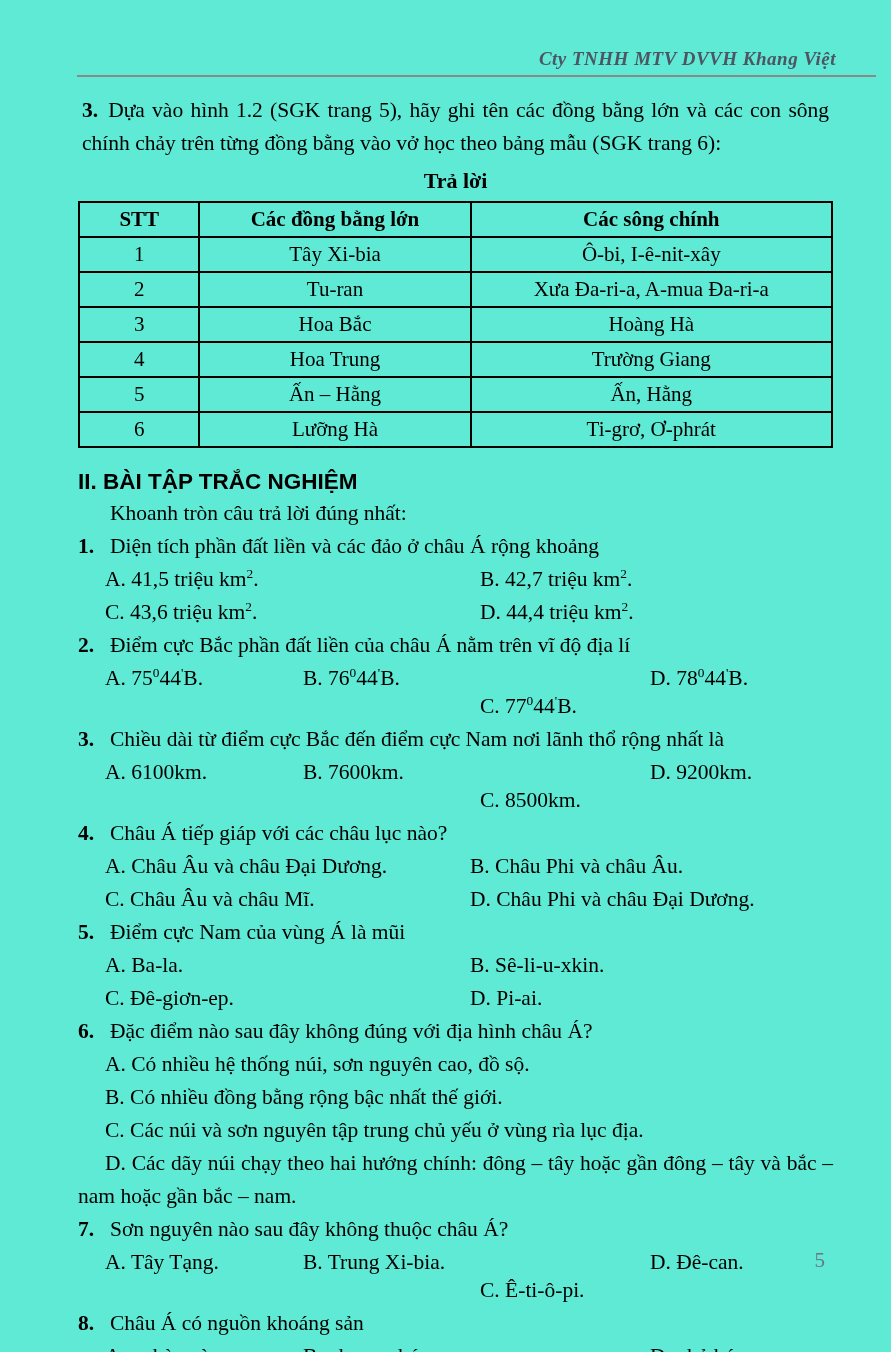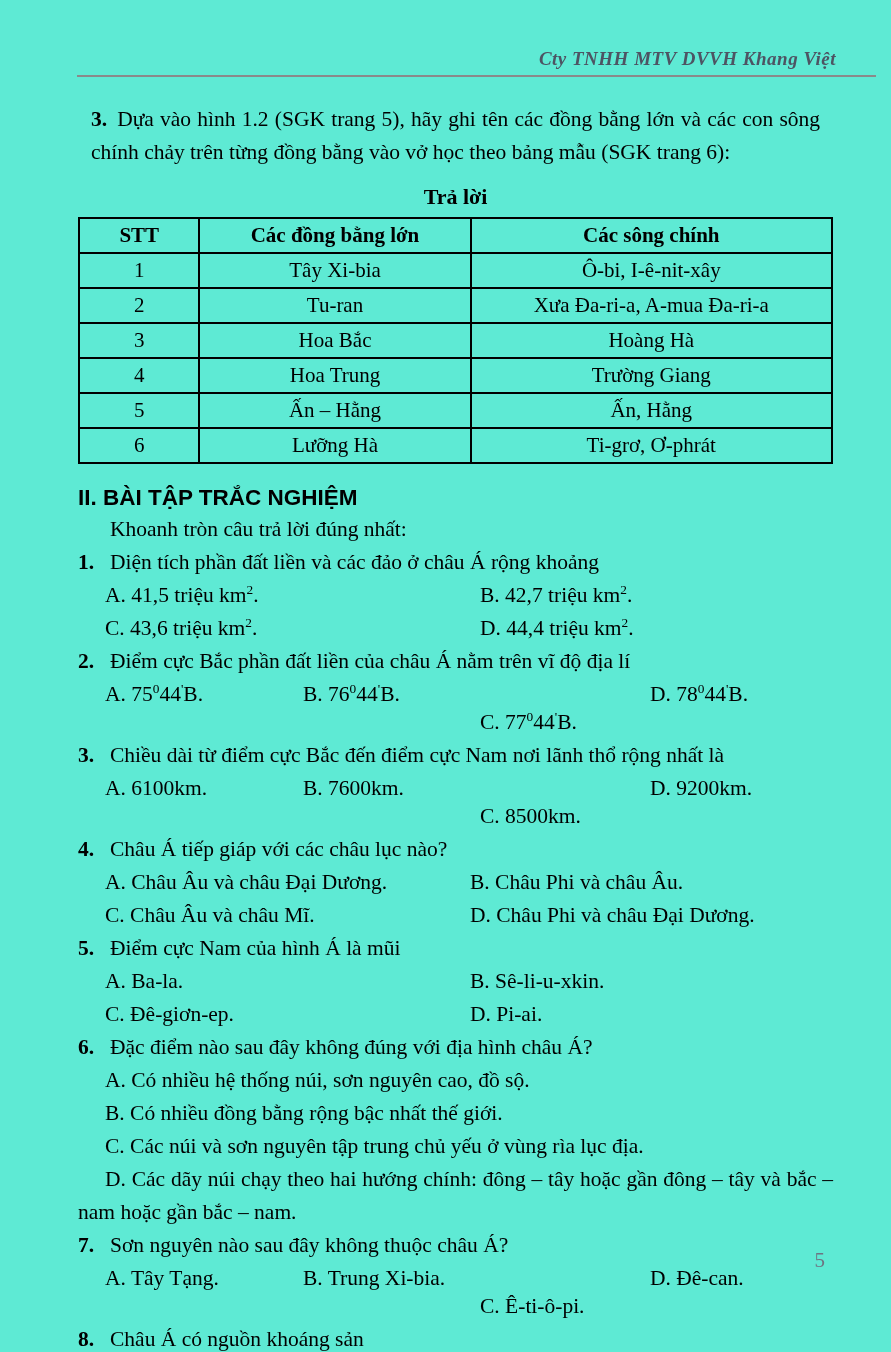--- a/index.html
+++ b/index.html
@@ -34,21 +34,21 @@
   }
   
   .main {
     position: absolute;
     left: 78px;
     top: 90px;
     width: 755px;
     font-size: 21.5px;
     line-height: 33px;
   }
-  .q3para { text-align: justify; margin: 13px; }
+  .q3para { text-align: justify; margin: 4px; }
   .q3para b { margin-right: 10px; }
   .answer-title {
     text-align: center;
     font-weight: bold;
     font-size: 22px;
     margin-top: 6px;
     line-height: 30px;
   }
   
   table.answers {
@@ -215,21 +215,21 @@
           <span class="opt">B. Châu Phi và châu Âu.</span>
         </div>
         <div class="row row2b">
           <span class="opt">C. Châu Âu và châu Mĩ.</span>
           <span class="opt">D. Châu Phi và châu Đại Dương.</span>
         </div>
       </div>
     </div>
 
     <div class="qblock">
-      <div class="qline"><span class="qnum">5.</span><span>Điểm cực Nam của hình Á là mũi</span></div>
+      <div class="qline"><span class="qnum">5.</span><span>Điểm cực Nam của vùng Á là mũi</span></div>
       <div class="optrows">
         <div class="row row2b">
           <span class="opt">A. Ba-la.</span>
           <span class="opt">B. Sê-li-u-xkin.</span>
         </div>
         <div class="row row2b">
           <span class="opt">C. Đê-giơn-ep.</span>
           <span class="opt">D. Pi-ai.</span>
         </div>
       </div>

